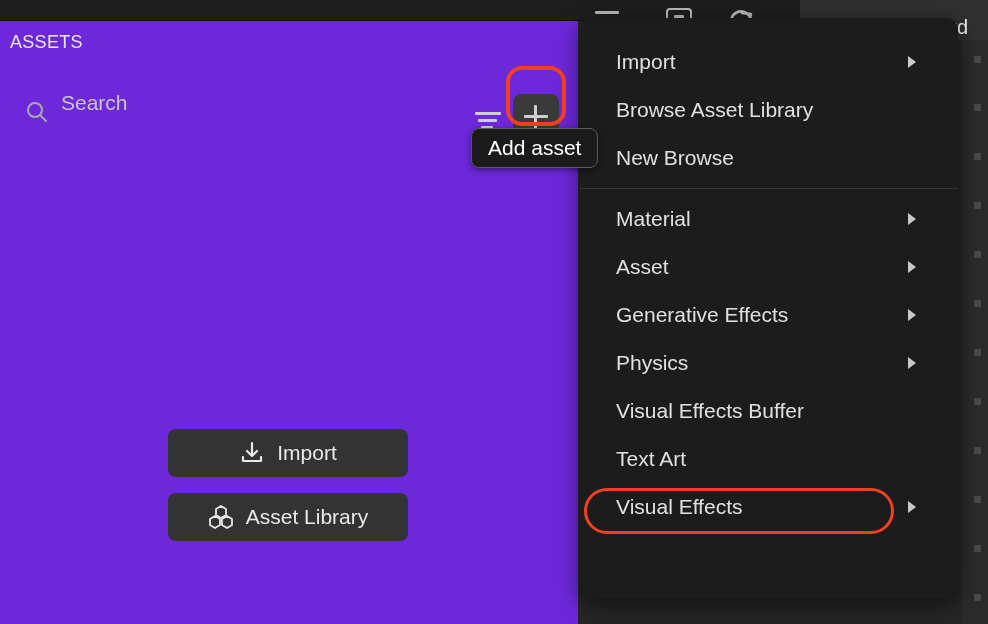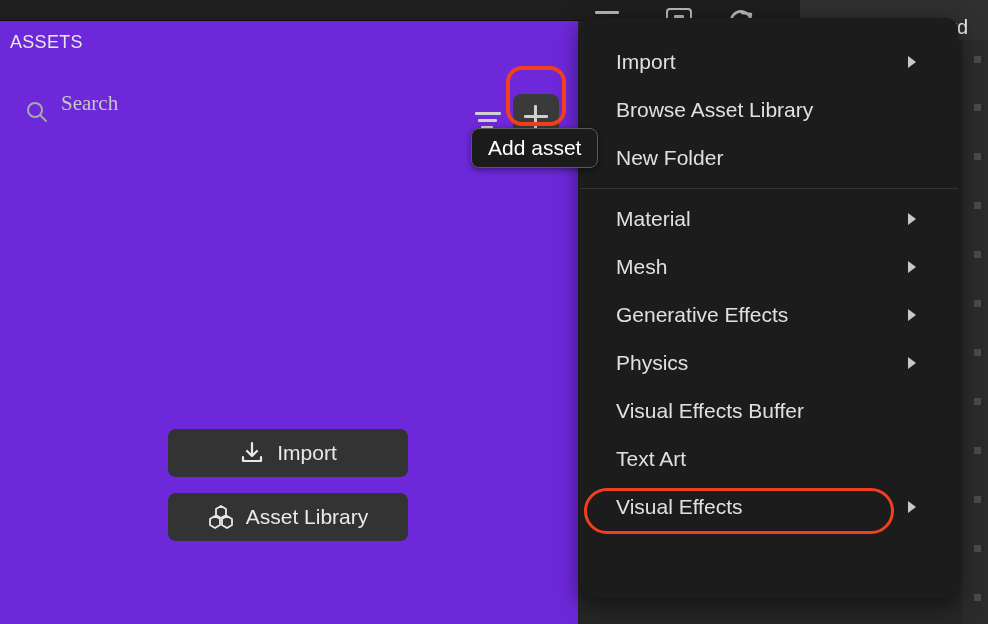--- a/index.html
+++ b/index.html
@@ -67,21 +67,21 @@
   .assets-title {
     position: absolute; left: 10px; top: 11px;
     font-size: 18px; color: #e8e8e8; letter-spacing: 0.3px;
   }
 
   .search-row { position: absolute; left: 0; top: 57px; width: 578px; height: 82px; }
   .search-icon { position: absolute; left: 25px; top: 22px; }
   .search-text {
     position: absolute; left: 61px; top: 13px;
     font-size: 21px; color: #c7c7c7; background: transparent; border: 0; outline: 0;
-    font-family: Liberation Serif, serif; width: 360px;
+    font-family: Liberation Sans, sans-serif; width: 360px;
   }
   .search-text::placeholder { color: #c7c7c7; opacity: 1; }
 
   .filter-btn {
     position: absolute; left: 473px; top: 85px; width: 32px; height: 30px;
     cursor: pointer;
   }
   .filter-btn .ln { position: absolute; background: #cfcfcf; height: 3px; border-radius: 1px; left: 2px; }
   .filter-btn .ln1 { top: 6px;  width: 26px; }
   .filter-btn .ln2 { top: 13px; width: 19px; left: 5px; }
@@ -241,31 +241,31 @@
     <div class="menu-pad-top"></div>
 
     <div class="menu-item">
       <span class="mlabel">Import</span>
       <span class="caret"></span>
     </div>
     <div class="menu-item">
       <span class="mlabel">Browse Asset Library</span>
     </div>
     <div class="menu-item">
-      <span class="mlabel">New Folder</span>
+      <span class="mlabel">New Browse</span>
     </div>
 
     <div class="menu-sep"></div>
 
     <div class="menu-item">
       <span class="mlabel">Material</span>
       <span class="caret"></span>
     </div>
     <div class="menu-item">
-      <span class="mlabel">Mesh</span>
+      <span class="mlabel">Asset</span>
       <span class="caret"></span>
     </div>
     <div class="menu-item">
       <span class="mlabel">Generative Effects</span>
       <span class="caret"></span>
     </div>
     <div class="menu-item">
       <span class="mlabel">Physics</span>
       <span class="caret"></span>
     </div>

